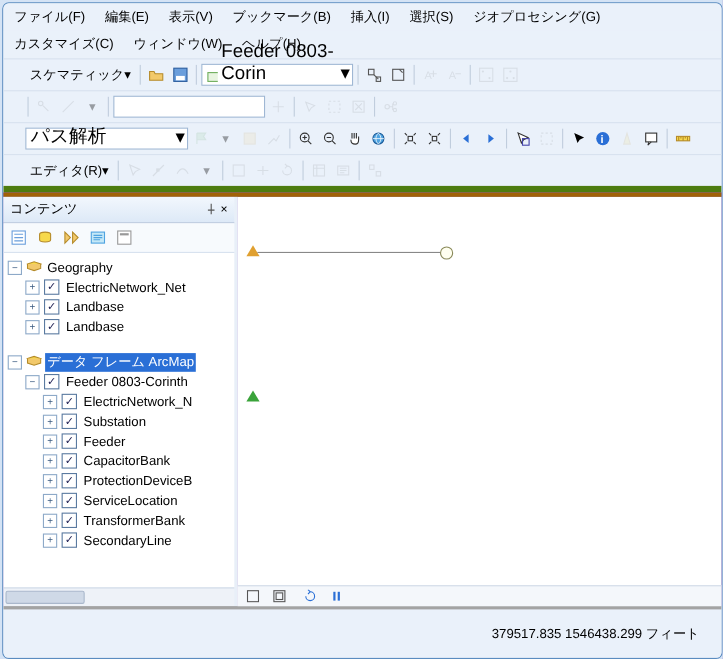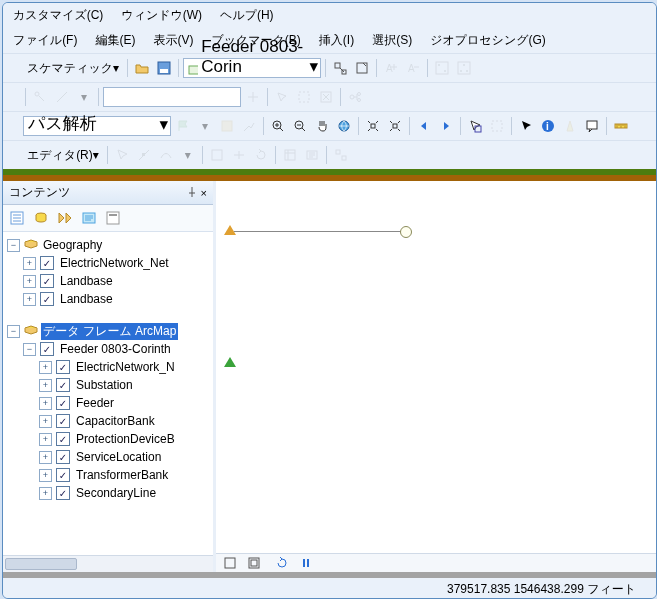--- a/index.html
+++ b/index.html
@@ -11,62 +11,62 @@
 .winbtn.close{background:linear-gradient(#f7a3a3,#d94c4c);color:#fff;font-weight:bold}
 .menubar{padding:2px 8px;display:flex;flex-wrap:wrap;gap:0 14px;background:#eaf1fa}
 .menubar span{cursor:default;padding:2px 2px}
 .toolbar{padding:2px 20px;display:flex;align-items:center;gap:2px;background:#eaf1fa;border-top:1px solid #d8e2ef;min-height:24px}
 .toolbar .sep{width:1px;height:18px;background:#c0cddd;margin:0 2px}
 .tb-label{padding:0 4px}
 .tb-btn{width:18px;height:18px;display:flex;align-items:center;justify-content:center;border:1px solid transparent;border-radius:2px}
 .tb-btn.disabled svg,.tb-btn.disabled{opacity:.35}
 .dd{display:flex;align-items:flex-end;border:1px solid #9fb7d4;background:#fff;height:18px;padding:0 2px 0 4px;font-size:17px}
 .dd .arrow{margin-left:4px}
-.content{flex:1;display:flex;min-height:0;background:#4c1d95;border-top:6px solid #a16207}
+.content{flex:1;display:flex;min-height:0;background:#4c1d95;border-top:4px solid #a16207}
 .toc{width:210px;display:flex;flex-direction:column;border-right:3px solid #e8eff8;background:#ebf1f9}
 .toc-header{display:flex;align-items:center;justify-content:space-between;padding:3px 6px;background:linear-gradient(#f2f7fd,#dde9f7);border-bottom:1px solid #b8c8dd;font-size:12px}
 .toc-header .actions{display:flex;gap:4px}
 .toc-tabs{display:flex;gap:4px;padding:3px 4px;background:#f7fafd;border-bottom:1px solid #d8e2ef}
 .toc-tree{flex:1;overflow:auto;background:#fff;font-size:12px;padding:4px 0}
 .tree-node{display:flex;align-items:center;white-space:nowrap;height:18px;padding-left:4px}
 .tree-node .spacer{display:inline-block}
 .exp{width:11px;height:11px;border:1px solid #8da9c8;display:inline-flex;align-items:center;justify-content:center;font-size:9px;line-height:1;margin-right:4px;background:#fff;color:#3a5a80}
 .chk{width:12px;height:12px;border:1px solid #5a7aa0;margin-right:4px;display:inline-flex;align-items:center;justify-content:center;font-size:10px;color:#225;background:#fff}
 .node-icon{width:14px;height:14px;margin-right:3px}
 .node-label{padding:0 2px}
 .node-label.selected{background:#2a6fd6;color:#fff}
 .toc-sb{height:16px;background:#eef2f8;border-top:1px solid #d0dae7;display:flex}
 .toc-sb .thumb{width:70px;height:10px;margin:2px;background:#cfd9e7;border:1px solid #aab8cc;border-radius:2px}
 .mapview{flex:1;position:relative;background:#fff}
 .mapview .shape-line{position:absolute;height:1px;background:#888}
 .mapview .tri{position:absolute;width:0;height:0;border-left:6px solid transparent;border-right:6px solid transparent}
 .mapview .circ{position:absolute;width:10px;height:10px;border:1px solid #8a8a5a;border-radius:50%;background:#fffff0}
 .map-sbar{position:absolute;left:0;right:0;bottom:0;height:18px;border-top:1px solid #d0dae7;background:#f4f7fb;display:flex;align-items:center;gap:4px;padding:0 4px;font-size:11px}
-.statusbar{height:20px;display:flex;align-items:flex-end;justify-content:flex-end;padding:0 20px;background:#eaf1fa;border-top:6px solid #a3a3a3;font-size:12px}
+.statusbar{height:20px;display:flex;align-items:center;justify-content:flex-end;padding:12px 20px;background:#eaf1fa;border-top:3px solid #a3a3a3;font-size:12px}
 svg{display:block}
 </style>
 </head>
 <body>
 
 <div class="window">
 
 
-  <div class="menubar">
-    <span>カスタマイズ(C)</span>
-    <span>ウィンドウ(W)</span>
-    <span>ヘルプ(H)</span>
-  </div>
   <div class="menubar">
     <span>ファイル(F)</span>
     <span>編集(E)</span>
     <span>表示(V)</span>
     <span>ブックマーク(B)</span>
     <span>挿入(I)</span>
     <span>選択(S)</span>
     <span>ジオプロセシング(G)</span>
+  </div>
+  <div class="menubar">
+    <span>カスタマイズ(C)</span>
+    <span>ウィンドウ(W)</span>
+    <span>ヘルプ(H)</span>
   </div>
 
   <div class="toolbar">
     <span class="tb-label"><span>スケマティック</span><span>▾</span></span>
     <div class="sep"></div>
     <span class="tb-btn">
         <svg width="14" height="14">
           <path d="M1 4h4l1 2h7v6H1z" fill="#f2c96b" stroke="#b58b2a"></path>
         </svg>
       </span>

